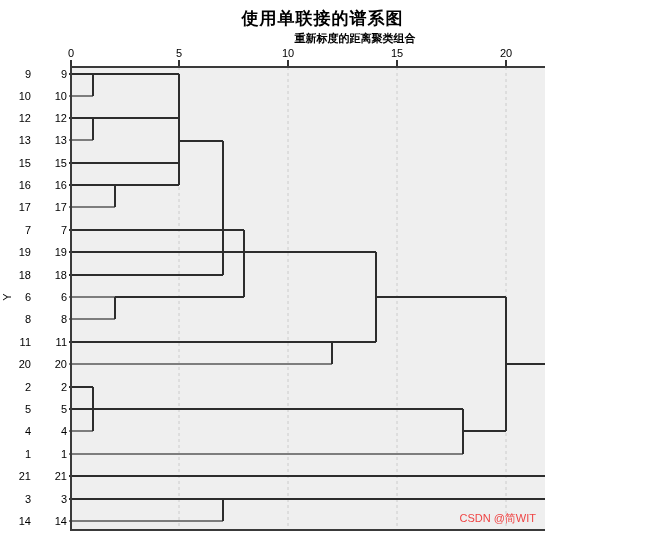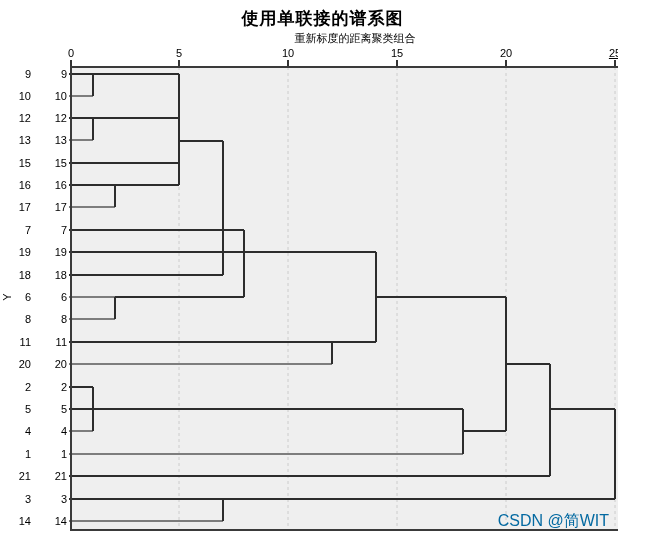--- a/index.html
+++ b/index.html
@@ -1,27 +1,27 @@
 <!DOCTYPE html>
 <html><head>
 <meta charset="utf-8">
 <style>
   html,body{margin:0;padding:0;background:#fff;}
-  .fig{position:relative;width:618px;height:534px;background:#ffffff;overflow:hidden;
+  .fig{position:relative;width:545px;height:534px;background:#ffffff;overflow:hidden;
        font-family:"Liberation Sans","DejaVu Sans",sans-serif;color:#000;}
   .title{position:absolute;left:0;width:645px;top:7px;text-align:center;
          font-size:17px;font-weight:bold;letter-spacing:1px;}
   .subtitle{position:absolute;left:60px;width:590px;top:31px;text-align:center;
-            font-size:11px;font-weight:normal;}
+            font-size:11px;font-weight:bold;}
   .ylab{position:absolute;left:-1px;top:291px;font-size:11px;
         transform:rotate(-90deg);transform-origin:center;width:16px;text-align:center;}
   .rowlab{position:absolute;height:14px;line-height:14px;font-size:11px;text-align:right;}
   .ticklab{position:absolute;top:47px;width:34px;height:13px;line-height:13px;
            font-size:11px;text-align:center;}
-  .watermark{position:absolute;right:9px;top:511px;font-size:16px;color:#0369a1;}
+  .watermark{position:absolute;right:9px;top:511px;font-size:11px;color:#ef4444;}
   svg{position:absolute;left:0;top:0;}
 </style>
 </head>
 <body>
 
 <div class="fig">
   <div class="title">使用单联接的谱系图</div>
   <div class="subtitle">重新标度的距离聚类组合</div>
   <div class="ylab">Y</div>
 

